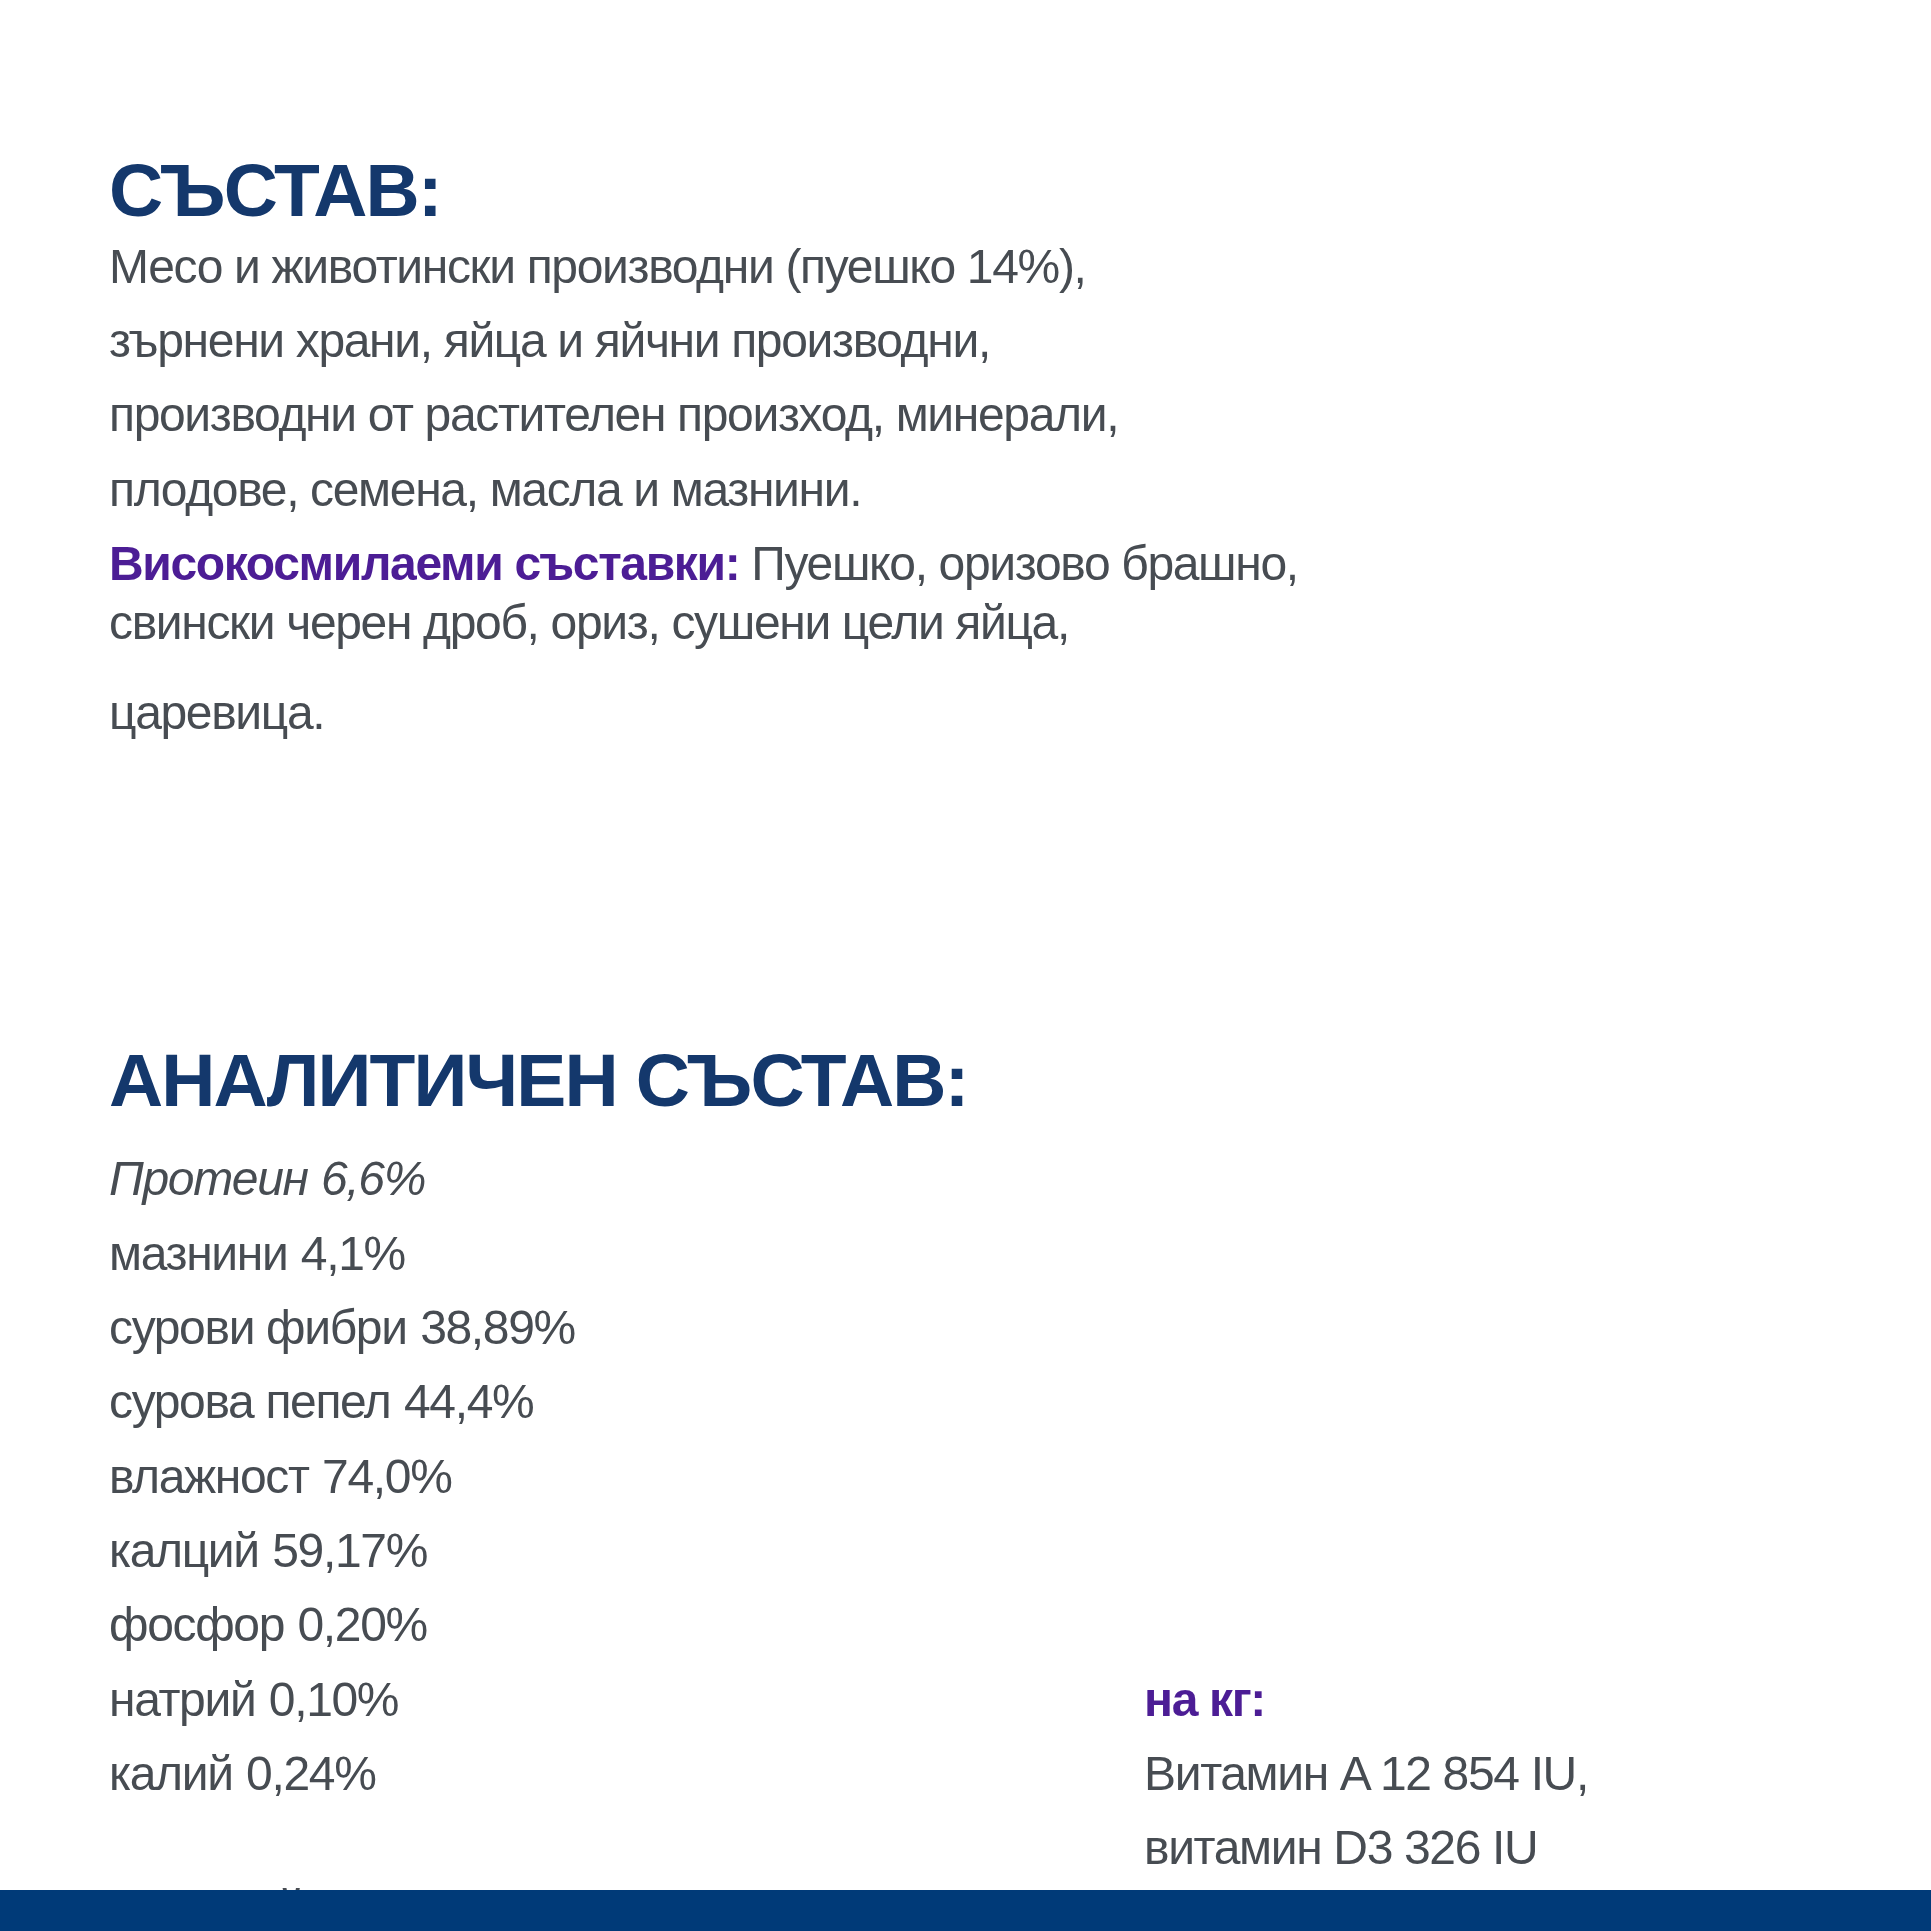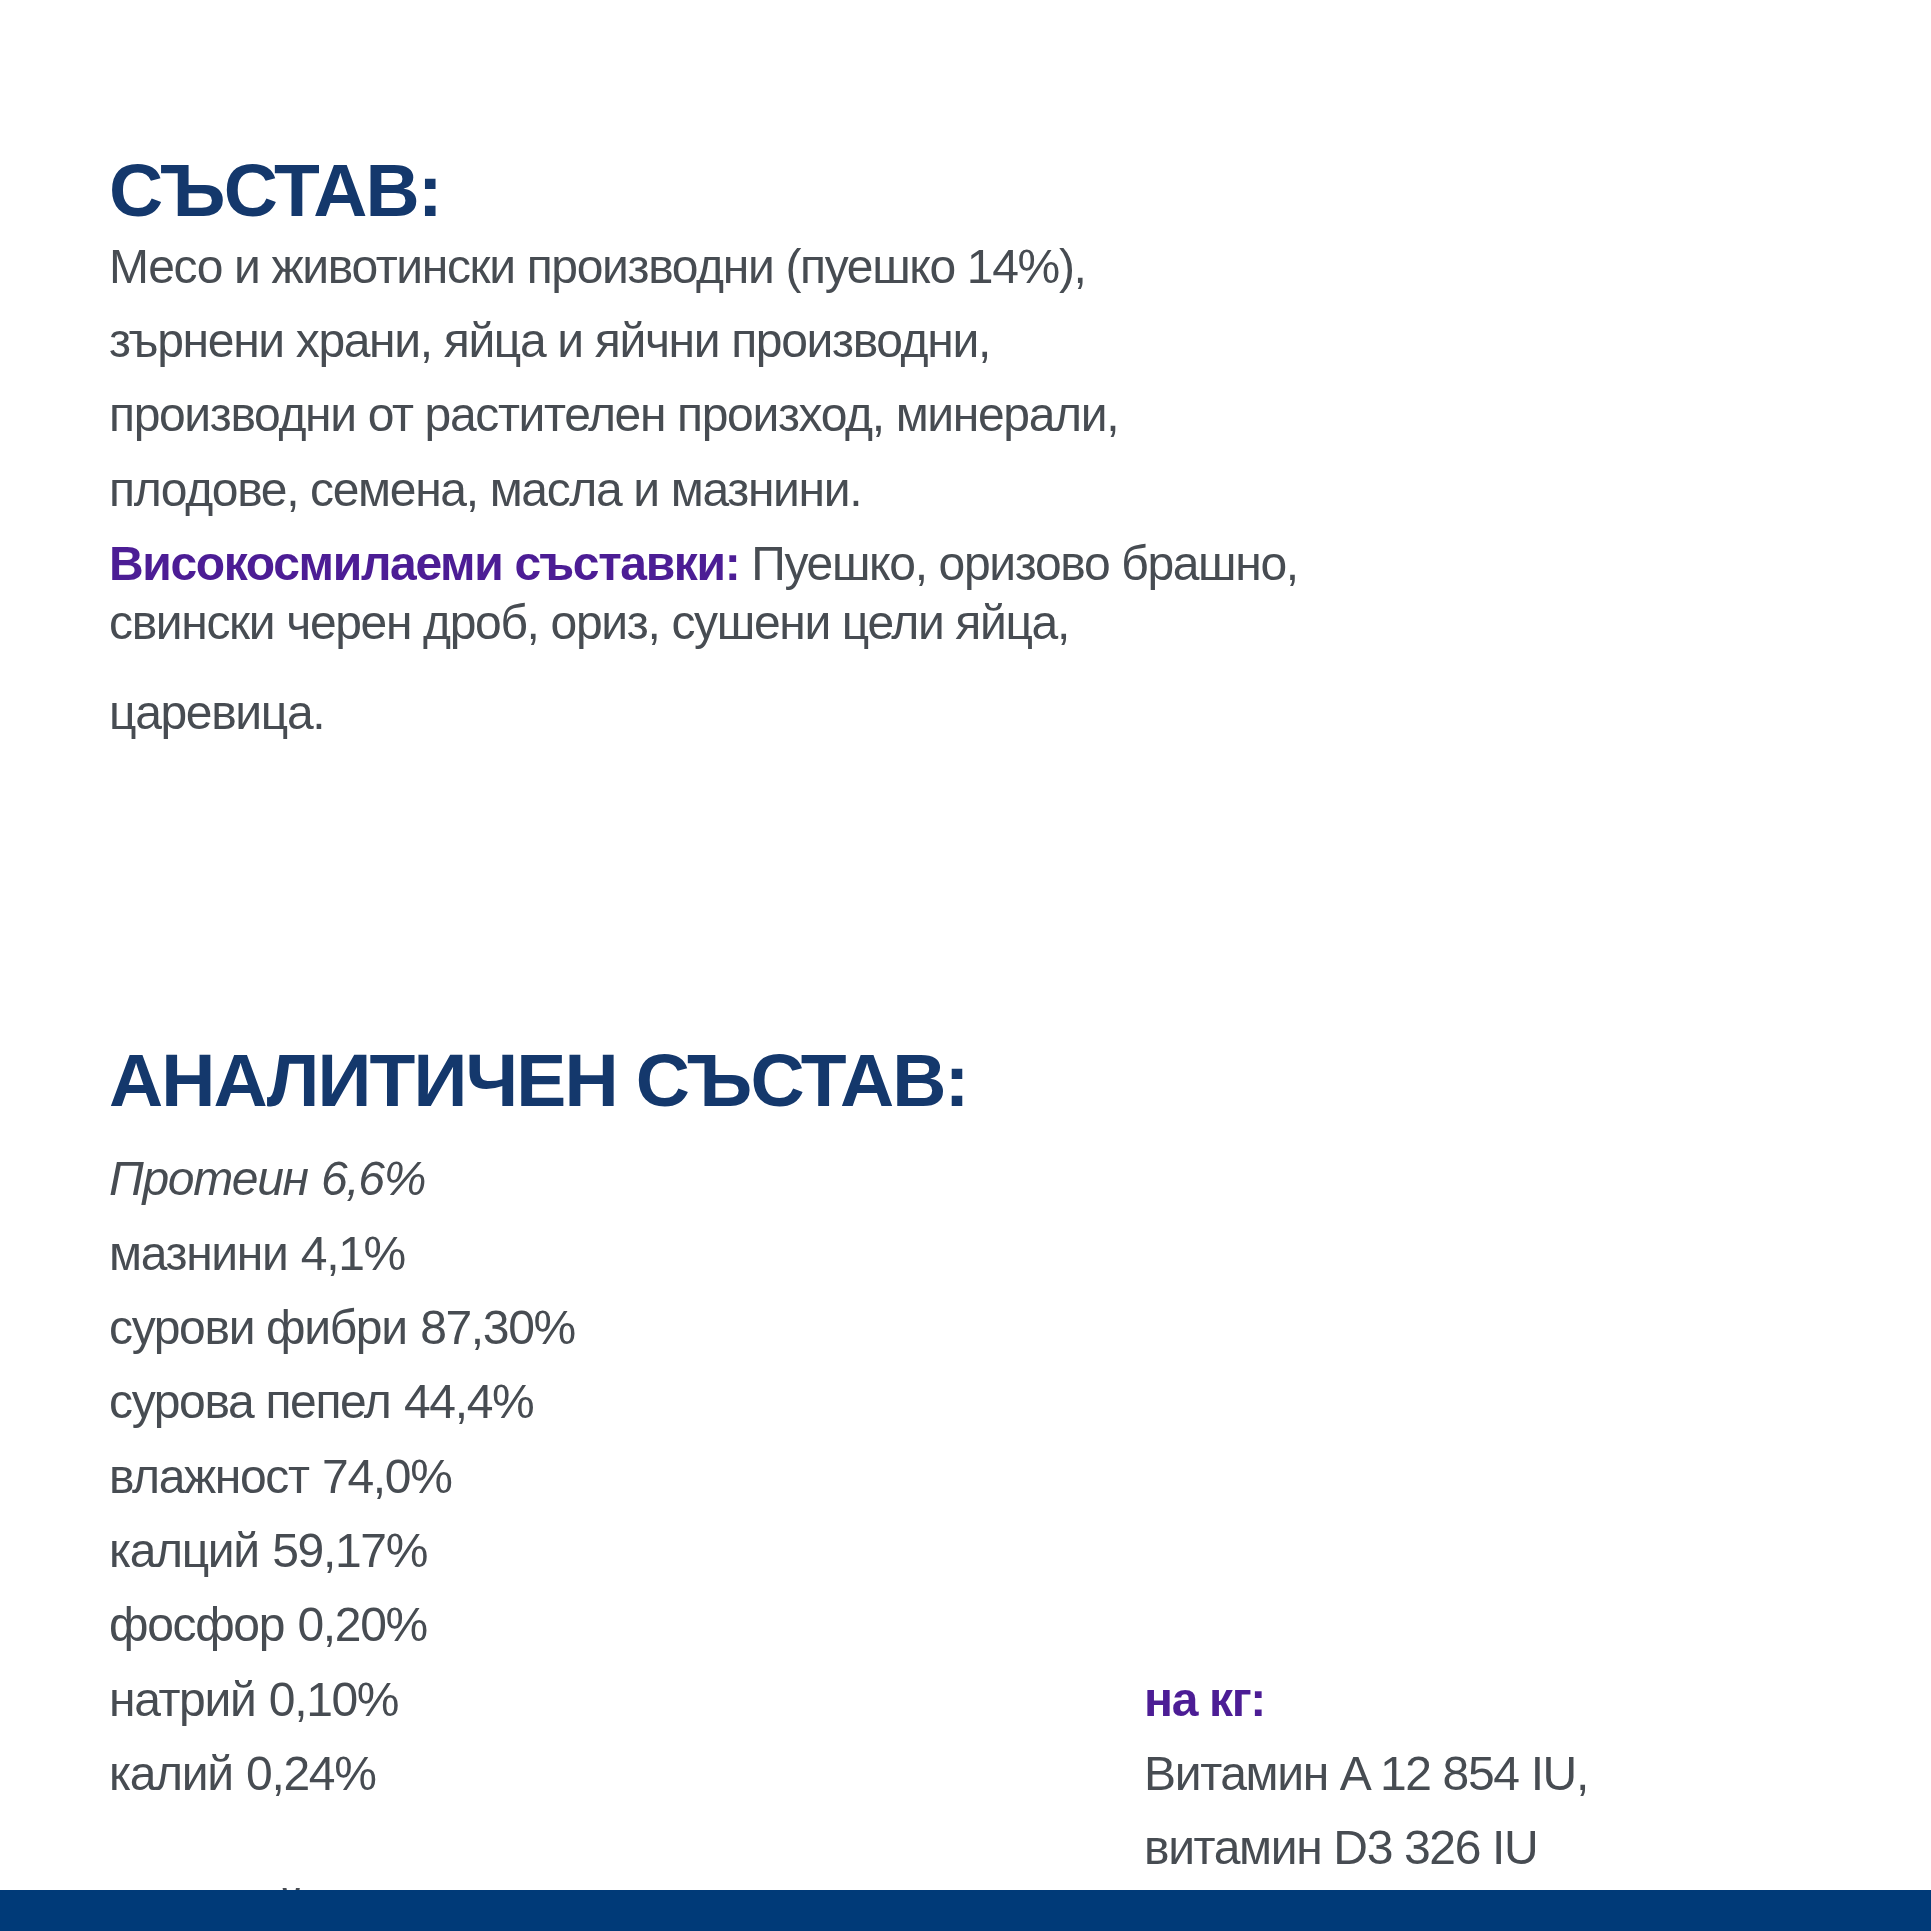--- a/index.html
+++ b/index.html
@@ -89,21 +89,21 @@
 <div class="body-line comp-3">плодове, семена, масла и мазнини.</div>
 
 <div class="body-line comp-4"><span class="gray-bold">Високосмилаеми съставки:</span><span> Пуешко, оризово брашно,</span></div>
 <div class="body-line comp-5">свински черен дроб, ориз, сушени цели яйца,</div>
 <div class="body-line comp-6">царевица.</div>
 
 <h1 class="section-heading" id="analytical-heading">АНАЛИТИЧЕН СЪСТАВ:</h1>
 
 <div class="body-line ana-0"><span>Протеин</span><span class="value-gap"></span><span>6,6%</span></div>
 <div class="body-line ana-1"><span>мазнини</span><span class="value-gap"></span><span>4,1%</span></div>
-<div class="body-line ana-2"><span>сурови фибри</span><span class="value-gap"></span><span>87,30%</span></div>
+<div class="body-line ana-2"><span>сурови фибри</span><span class="value-gap"></span><span>38,89%</span></div>
 <div class="body-line ana-3"><span>сурова пепел</span><span class="value-gap"></span><span>44,4%</span></div>
 <div class="body-line ana-4"><span>влажност</span><span class="value-gap"></span><span>74,0%</span></div>
 <div class="body-line ana-5"><span>калций</span><span class="value-gap"></span><span>59,17%</span></div>
 <div class="body-line ana-6"><span>фосфор</span><span class="value-gap"></span><span>0,20%</span></div>
 <div class="body-line ana-7"><span>натрий</span><span class="value-gap"></span><span>0,10%</span></div>
 <div class="body-line ana-8"><span>калий</span><span class="value-gap"></span><span>0,24%</span></div>
 <div class="body-line ana-9"><span>магнезий</span><span class="value-gap"></span><span>0,02%</span></div>
 
 <div class="body-line perkg-line perkg-0 gray-bold">на кг:</div>
 <div class="body-line perkg-line perkg-1">Витамин A 12 854 IU,</div>

